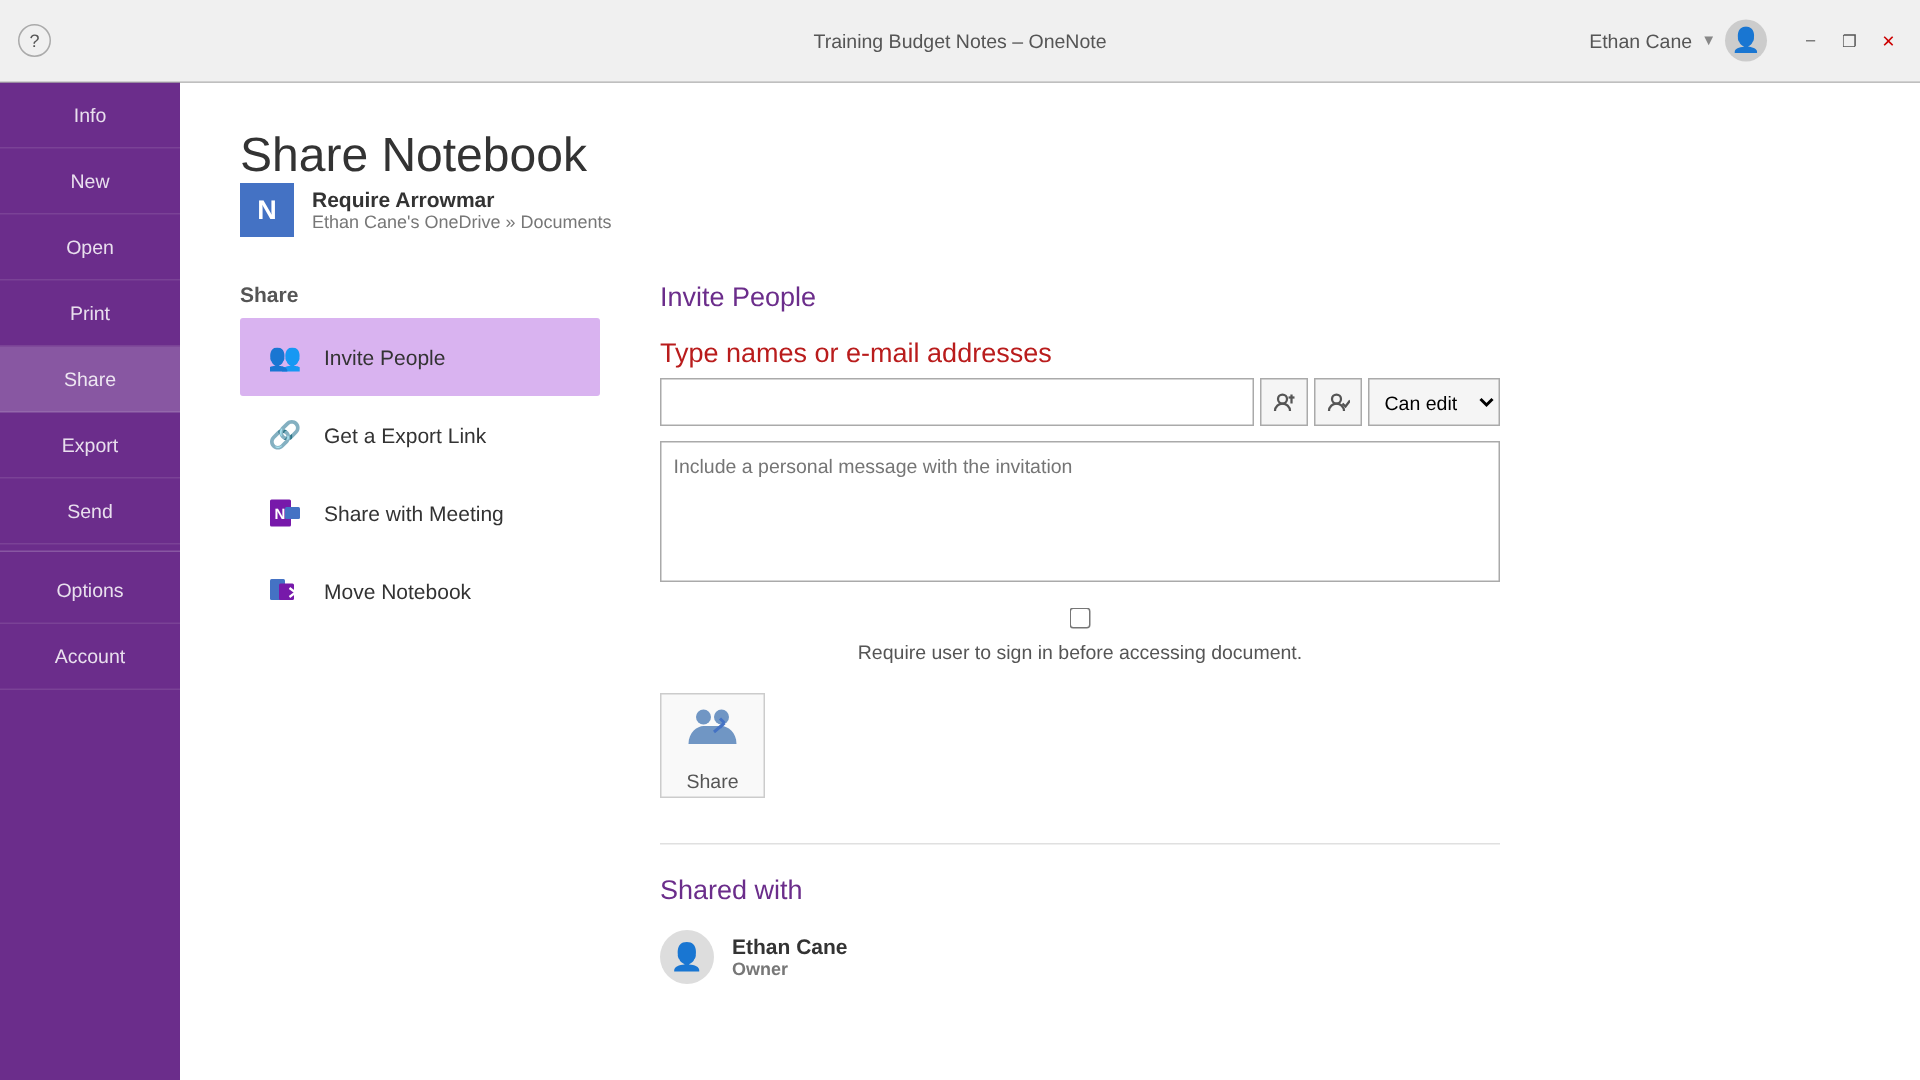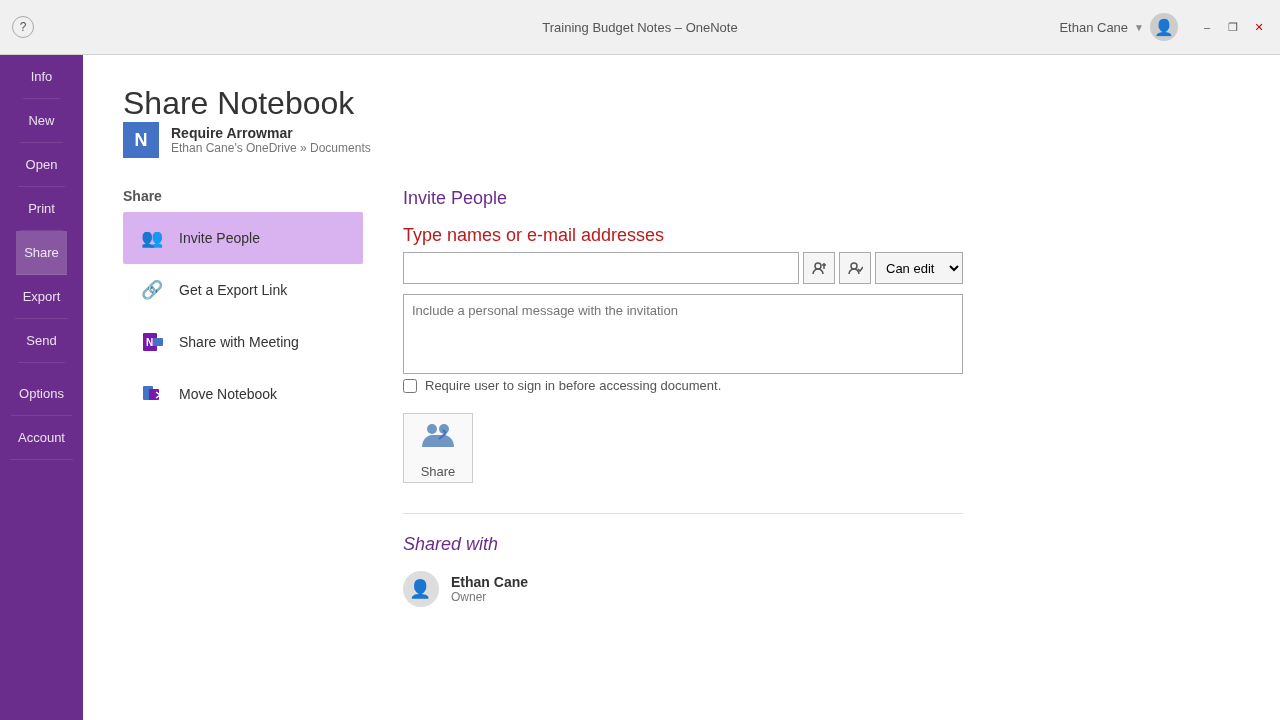--- a/index.html
+++ b/index.html
@@ -82,26 +82,25 @@
 
     
     .app-body {
       display: flex;
       flex: 1;
       overflow: hidden;
     }
 
     
     .sidebar {
-      width: 83px;
+      width: 120px;
       background: #6b2d8b;
       display: flex;
       flex-direction: column;
       flex-shrink: 0;
-      align-items: center;
     }
     .sidebar-item {
       padding: 14px 8px;
       text-align: center;
       color: rgba(255,255,255,0.85);
       font-size: 13px;
       cursor: pointer;
       border-bottom: 1px solid rgba(255,255,255,0.1);
     }
     .sidebar-item.active {
@@ -246,37 +245,39 @@
       display: flex;
       align-items: center;
       justify-content: center;
       cursor: pointer;
       font-size: 14px;
       color: #555;
     }
 
     .message-textarea {
       width: 100%;
-      height: 80px;
+      height: 94px;
       border: 1px solid #aaa;
       padding: 8px;
       font-size: 13px;
       color: #c2410c;
       resize: none;
       outline: none;
       font-family: inherit;
+      margin-bottom: 12px;
     }
 
     .checkbox-row {
       display: flex;
       align-items: center;
       gap: 8px;
       margin-bottom: 20px;
       font-size: 13px;
       color: #555;
+      flex-direction: column;
     }
     .checkbox-row input[type=checkbox] {
       width: 14px;
       height: 14px;
     }
 
     .share-button-wrap {
       display: inline-flex;
       flex-direction: column;
       align-items: center;
@@ -305,21 +306,20 @@
 
     .shared-with-section {
       border-top: 1px solid #e0e0e0;
       padding-top: 20px;
     }
     .shared-with-title {
       font-size: 18px;
       font-weight: 300;
       color: #6b2d8b;
       margin-bottom: 16px;
-      font-style: italic;
     }
     .shared-user-row {
       display: flex;
       align-items: center;
       gap: 12px;
     }
     .shared-user-avatar {
       width: 36px;
       height: 36px;
       border-radius: 50%;
@@ -332,20 +332,21 @@
       flex-shrink: 0;
     }
     .shared-user-name {
       font-size: 14px;
       font-weight: 600;
       color: #333;
     }
     .shared-user-role {
       font-size: 12px;
       color: #777;
+      font-weight: bold;
     }
 
     select.perm-select {
       height: 32px;
       border: 1px solid #aaa;
       background: #f5f5f5;
       padding: 0 6px;
       font-size: 13px;
       cursor: pointer;
     }

